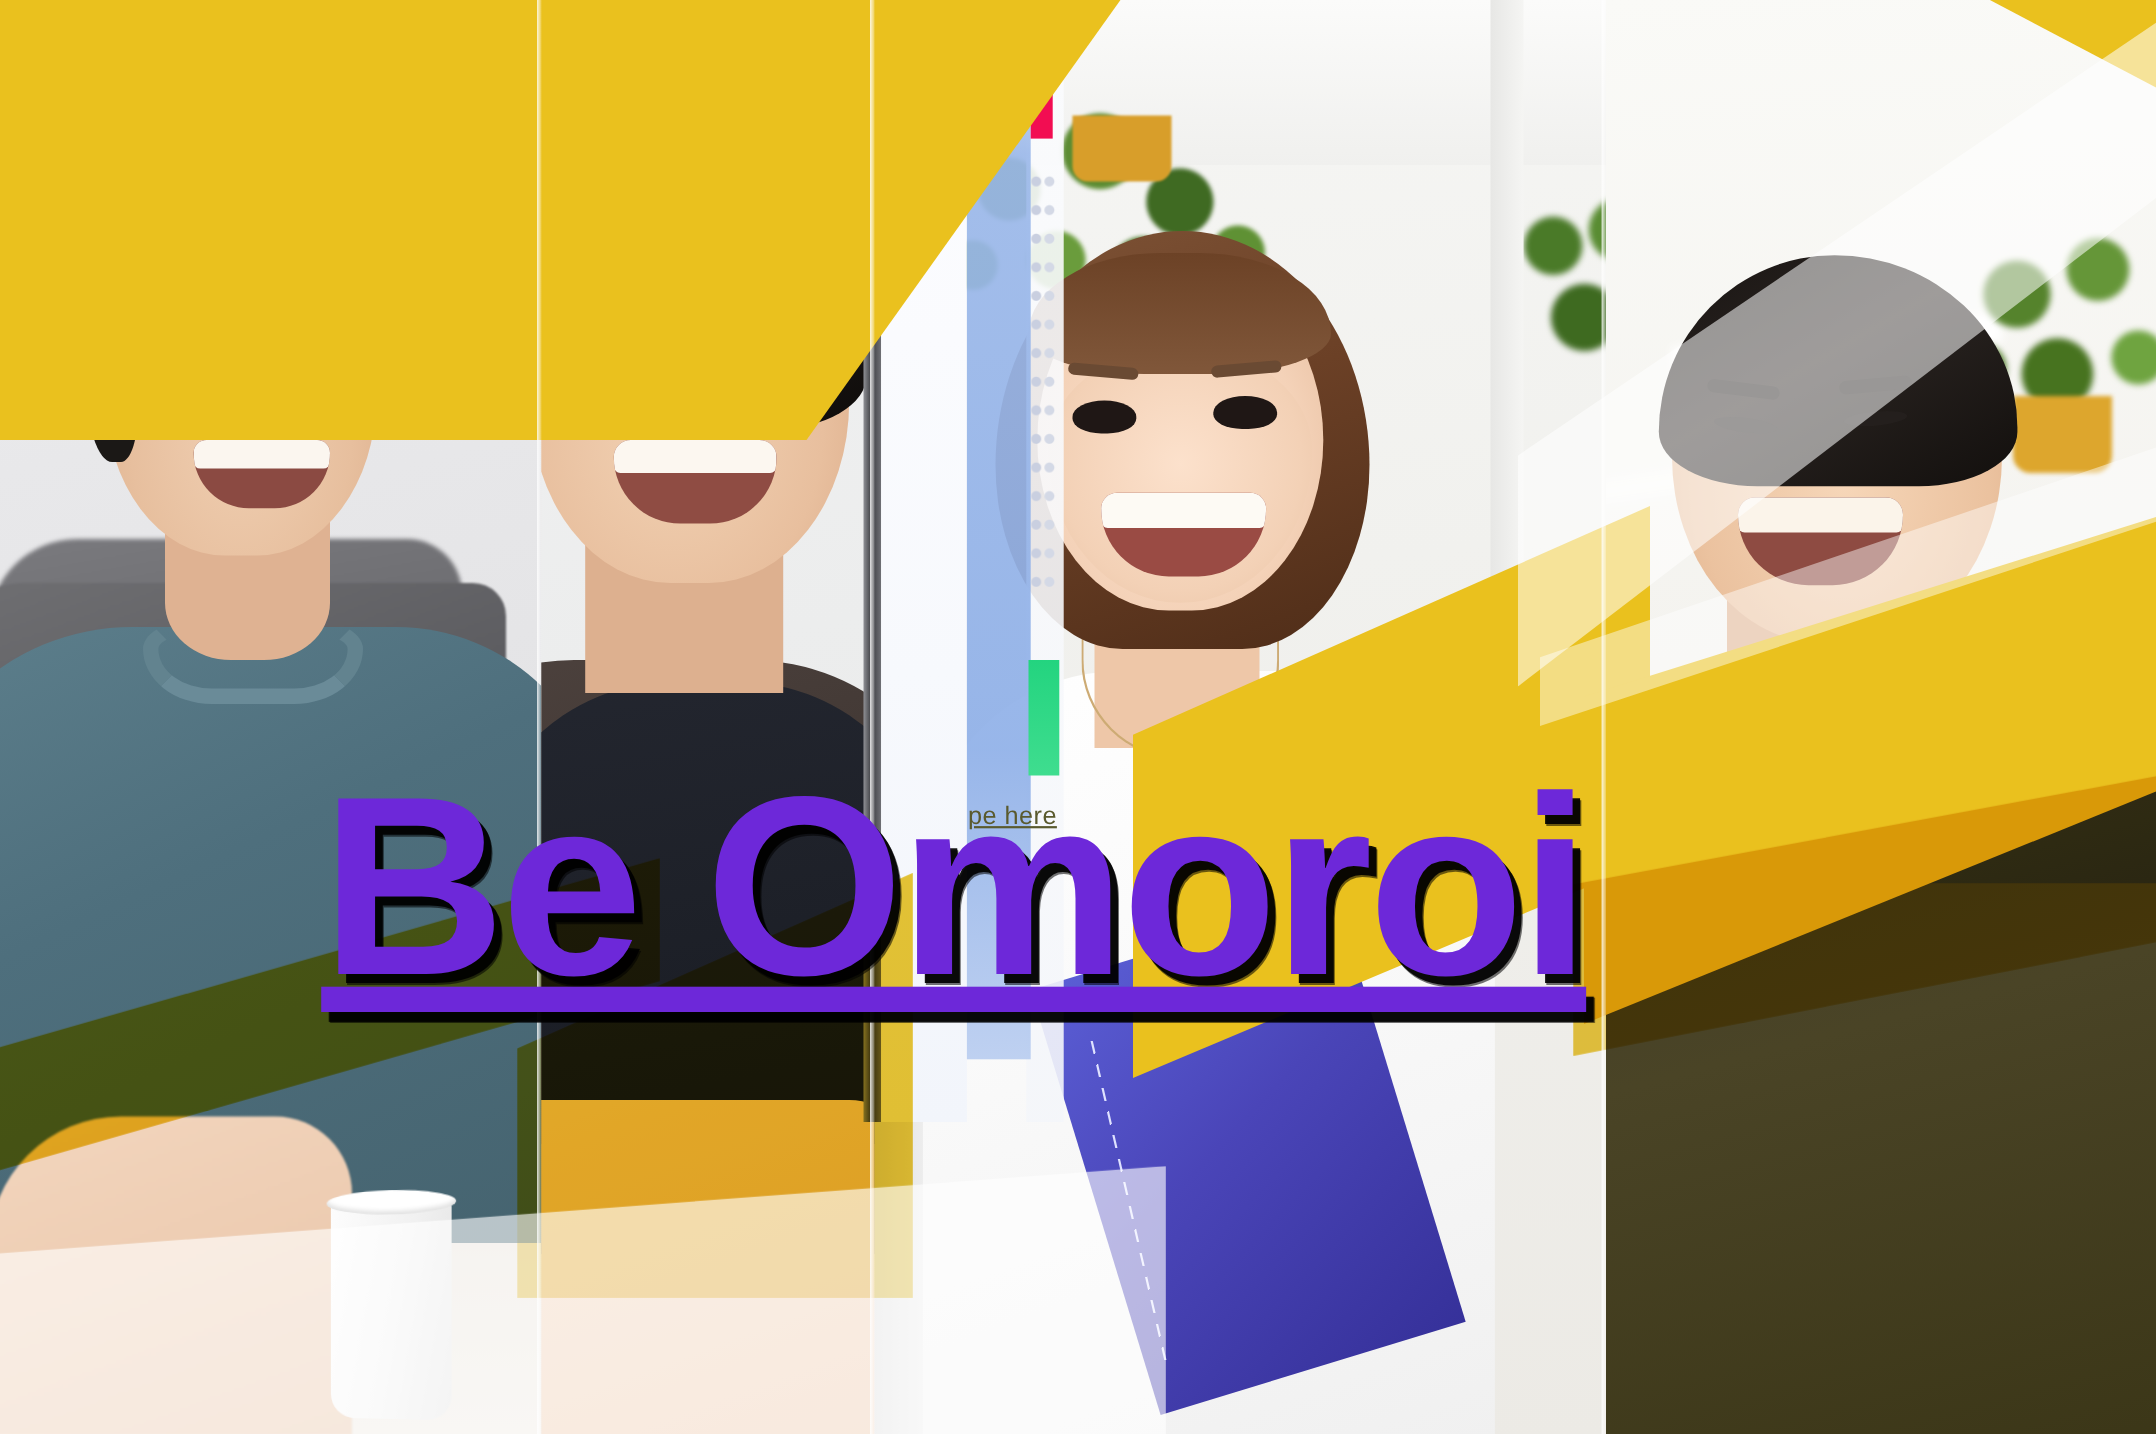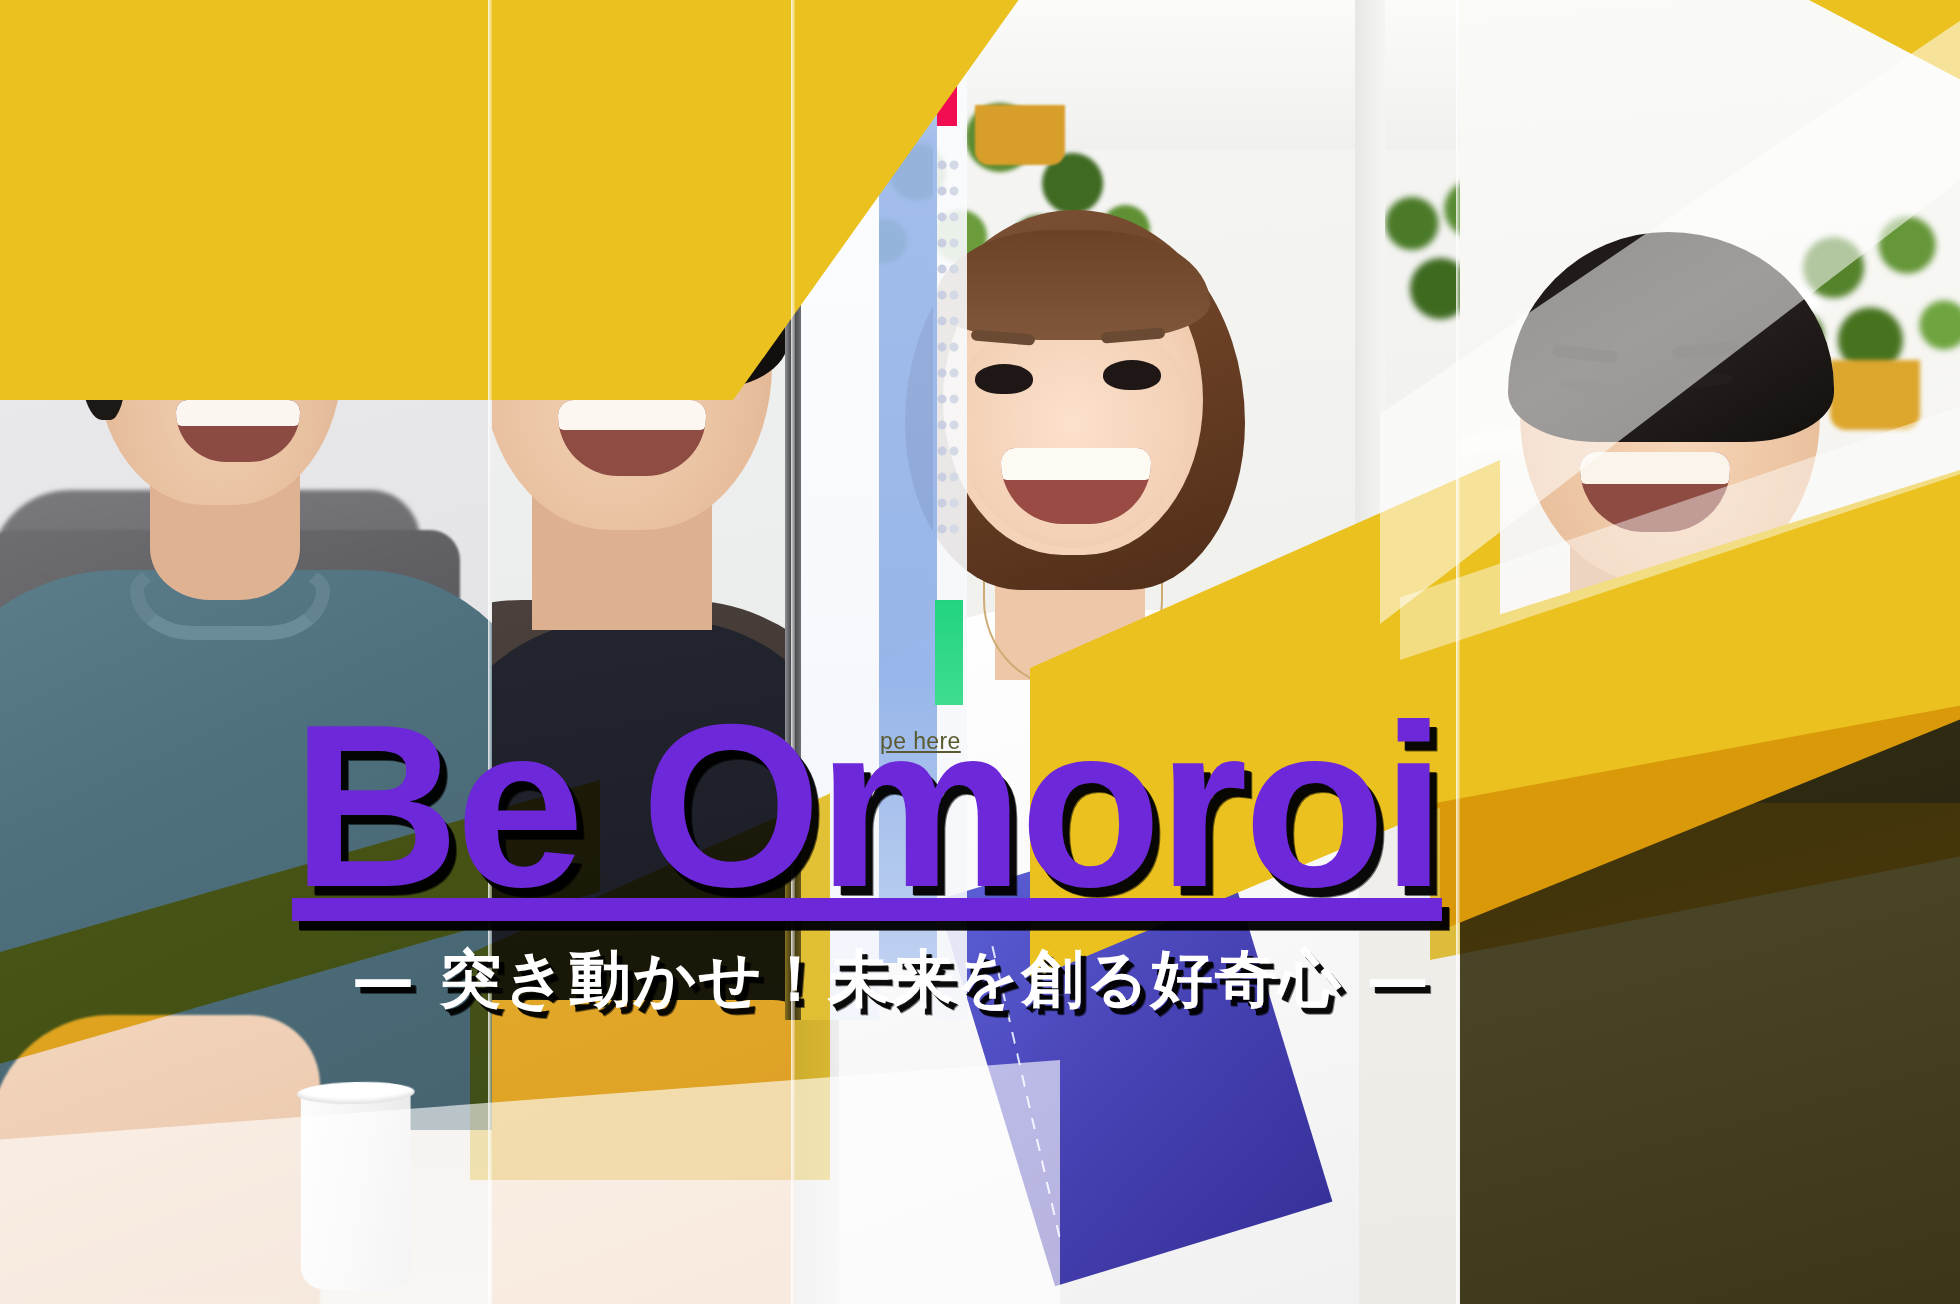--- a/index.html
+++ b/index.html
@@ -597,16 +597,15 @@
   <div class="swoosh" id="s3"></div>
 
   <div class="seam" style="left:488px"></div>
   <div class="seam" style="left:791px"></div>
   <div class="seam" style="left:1456px"></div>
 
   <div id="type-here">pe here</div>
 
   <div id="headline-wrap">
     <div id="title">Be Omoroi</div>
-    <div id="subtitle">— 突き動かせ！未来を創る好奇心 —</div>
   </div>
 
 </div>
 
 </body></html>

